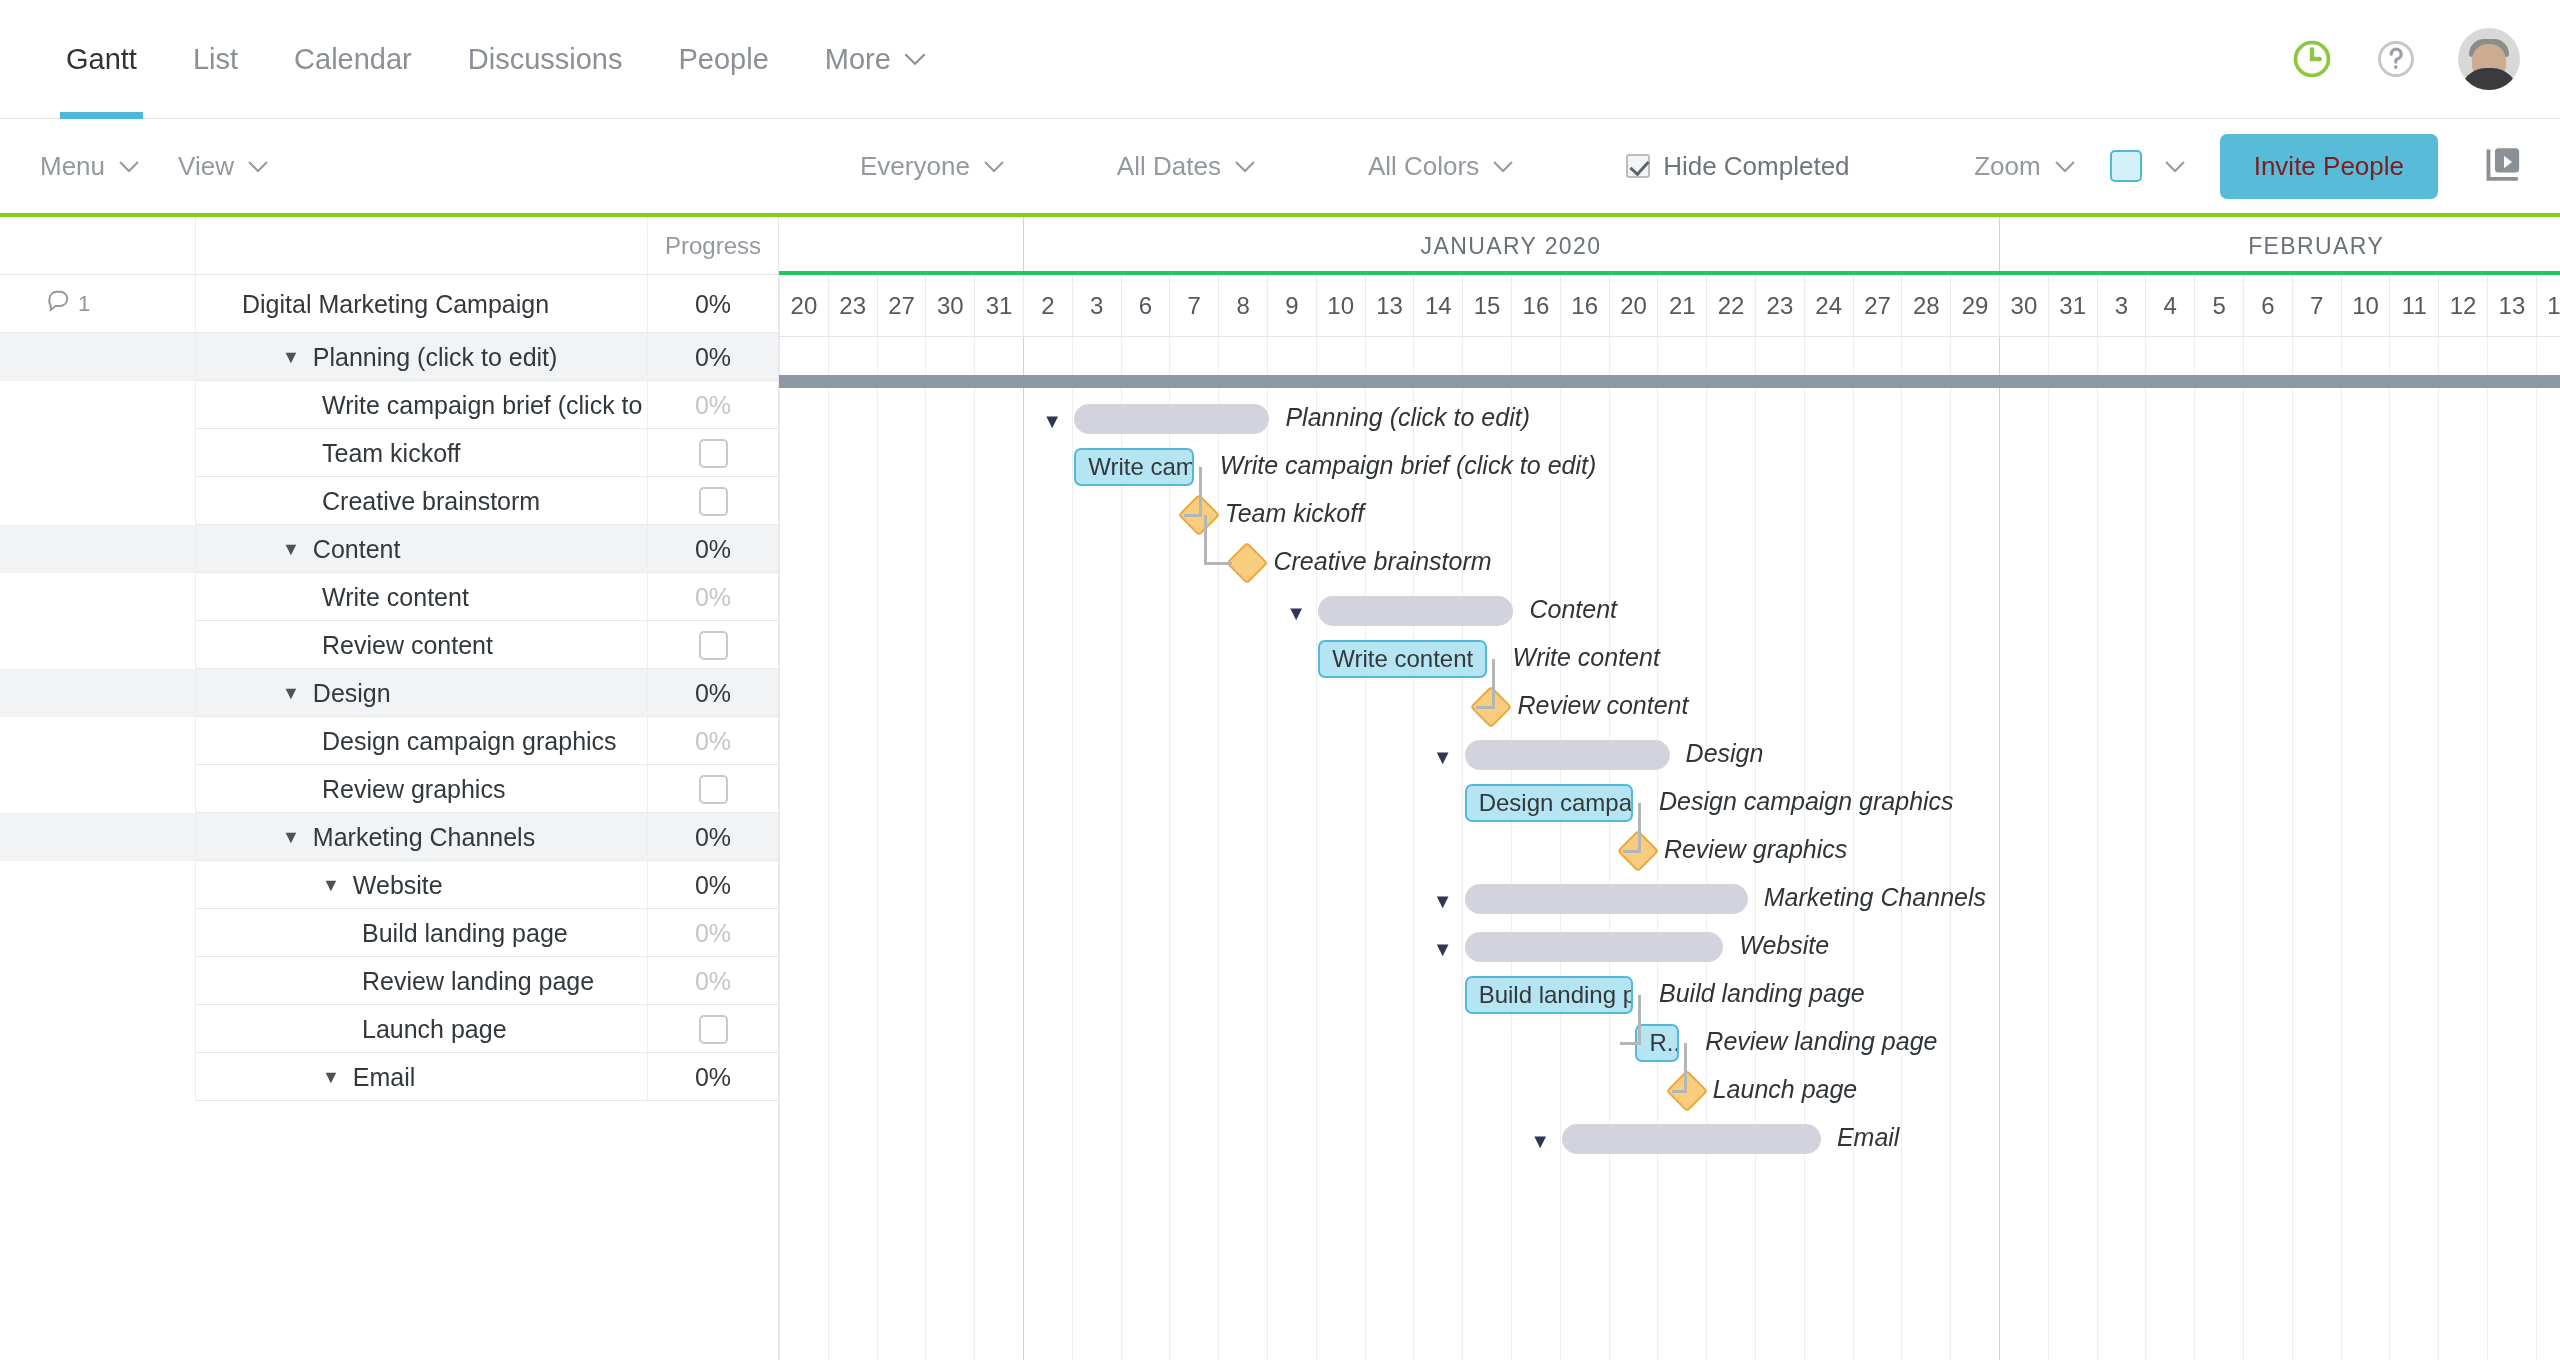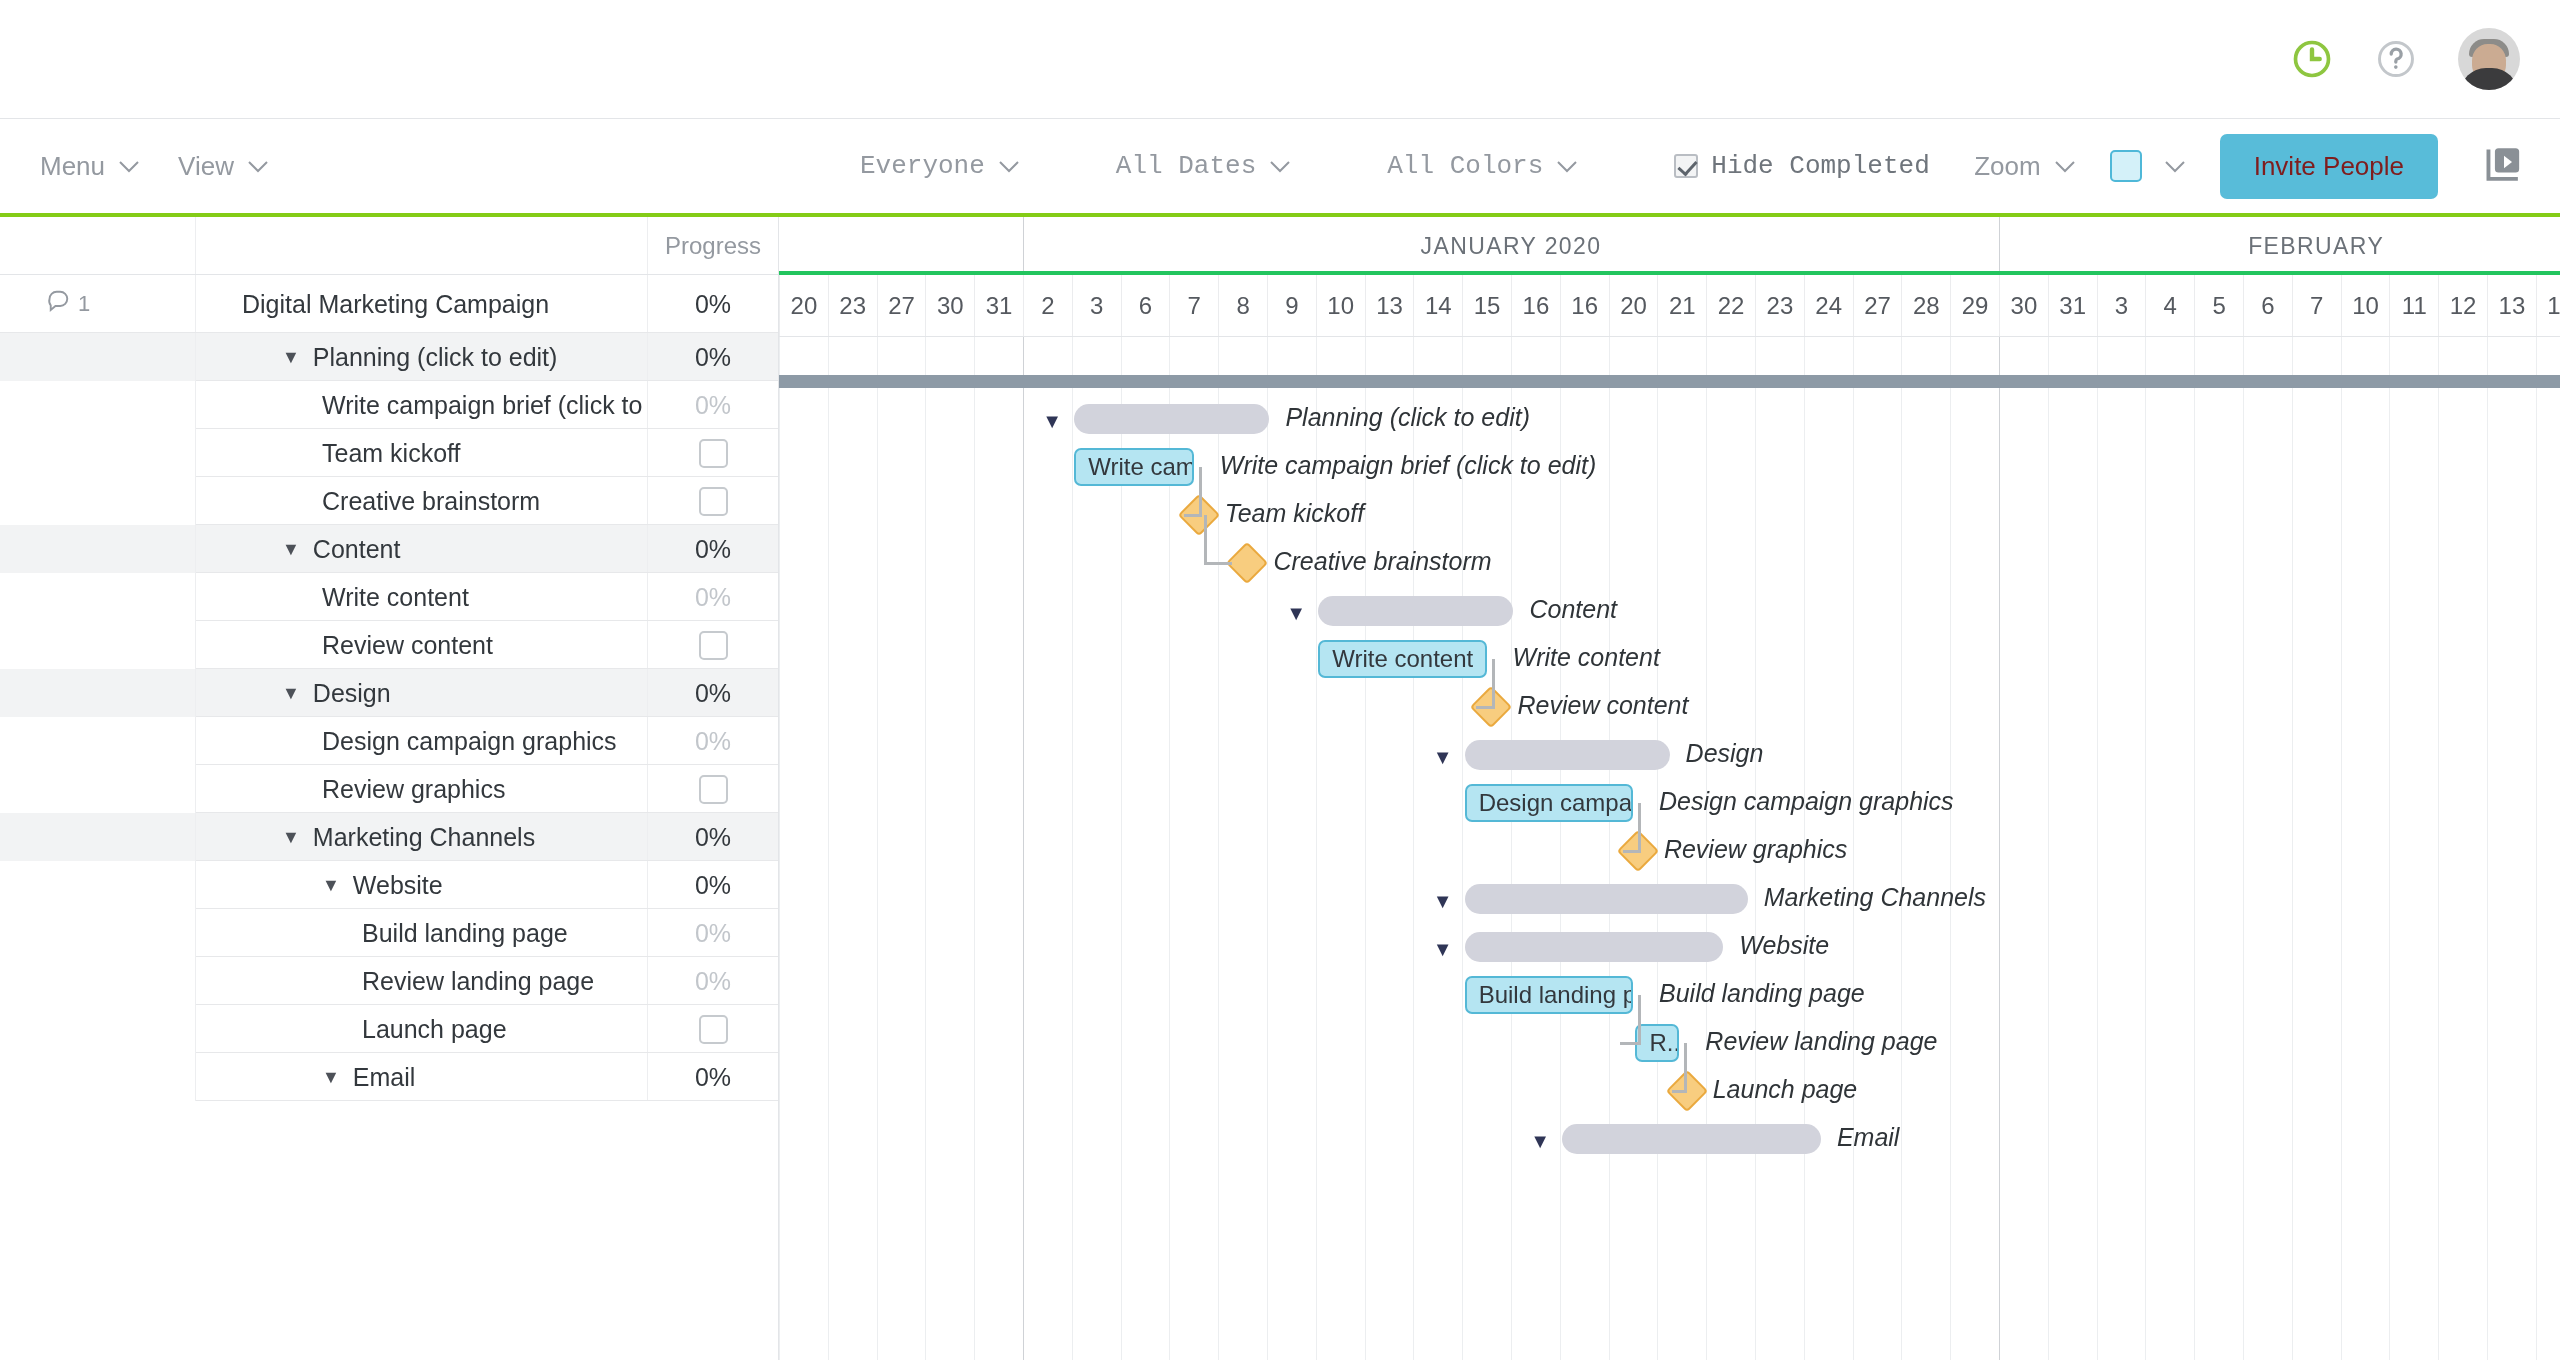--- a/index.html
+++ b/index.html
@@ -94,21 +94,21 @@
     color: #9499a0;
   }
   .tb-item {
     display: flex; align-items: center; gap: 13px;
     cursor: pointer; white-space: nowrap;
   }
   .tb-left { display: flex; align-items: center; gap: 38px; }
   .tb-center {
     position: absolute;
     left: 860px;
-    display: flex; align-items: center; gap: 0; font-family: Liberation Mono, monospace;
+    display: flex; align-items: center; gap: 16px;
   }
   .tb-center .tb-item { margin-right: 96px; }
   .tb-right { margin-left: auto; display: flex; align-items: center; gap: 34px; }
 
   .chk {
     width: 24px; height: 24px;
     border: 2px solid #b9bdc3;
     border-radius: 3px;
     background: #f3f4f5;
     position: relative;
@@ -335,20 +335,45 @@
   }
   .dep {
     position: absolute;
     background: #b3b6b9;
   }
 </style>
 </head>
 <body>
 
 <div class="topnav">
+  <div class="tabs" id="nav-tabs">
+      <div class="tab active">
+        <span>Gantt</span>
+      </div>
+      <div class="tab">
+        <span>List</span>
+      </div>
+      <div class="tab">
+        <span>Calendar</span>
+      </div>
+      <div class="tab">
+        <span>Discussions</span>
+      </div>
+      <div class="tab">
+        <span>People</span>
+      </div>
+      <div class="tab">
+        <span>More</span>
+        <span class="caret">
+          <svg width="24" height="14" viewBox="0 0 22 13" fill="none" stroke="#8a9096" stroke-width="2">
+            <path d="M2 2l9 9 9-9"></path>
+          </svg>
+        </span>
+      </div>
+    </div>
   <div class="topnav-right">
     <span class="icon-btn">
       <svg width="44" height="44" viewBox="0 0 24 24" fill="none" stroke="#8ec640" stroke-width="2">
         <circle cx="12" cy="12" r="9"></circle>
           <path d="M12 6.8V12h4.2" stroke-width="2.4" stroke-linecap="round"></path>
       </svg>
     </span>
     <span class="icon-btn">
       <svg width="44" height="44" viewBox="0 0 24 24" fill="none" stroke="#c3c7cb" stroke-width="1.6">
         <circle cx="12" cy="12" r="9"></circle>

